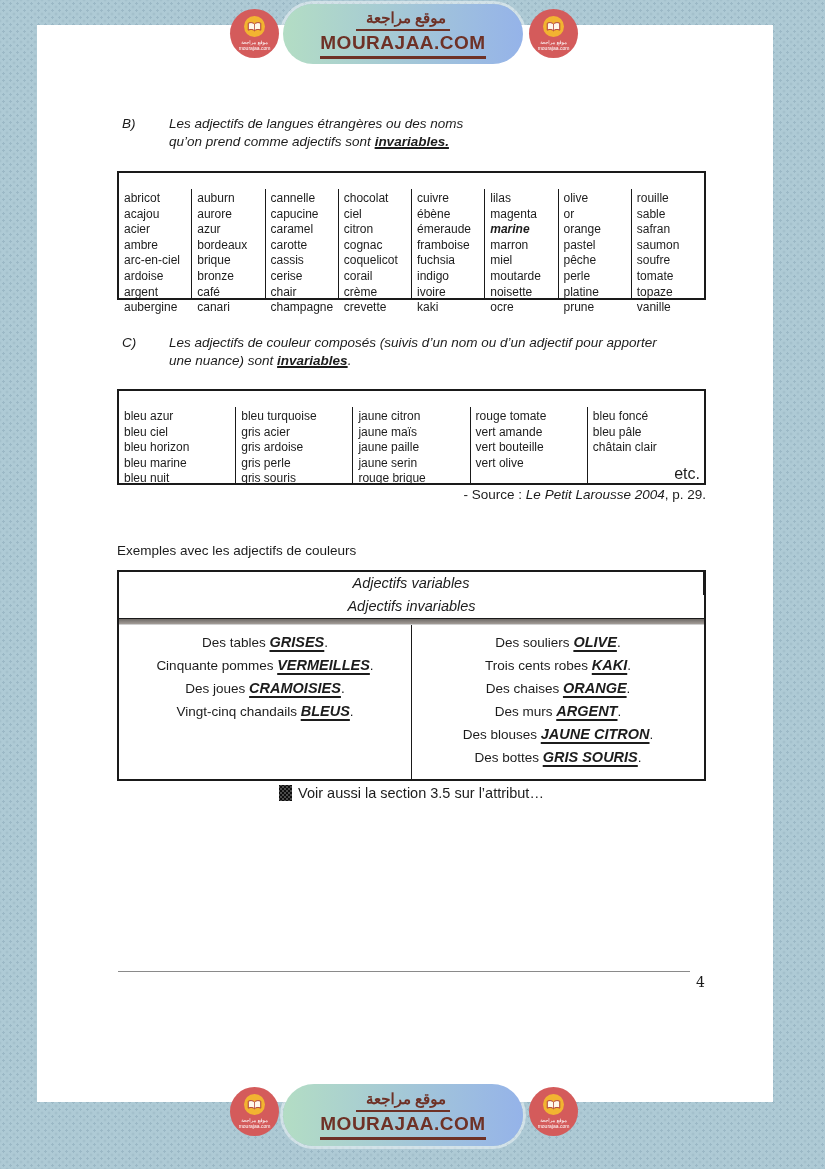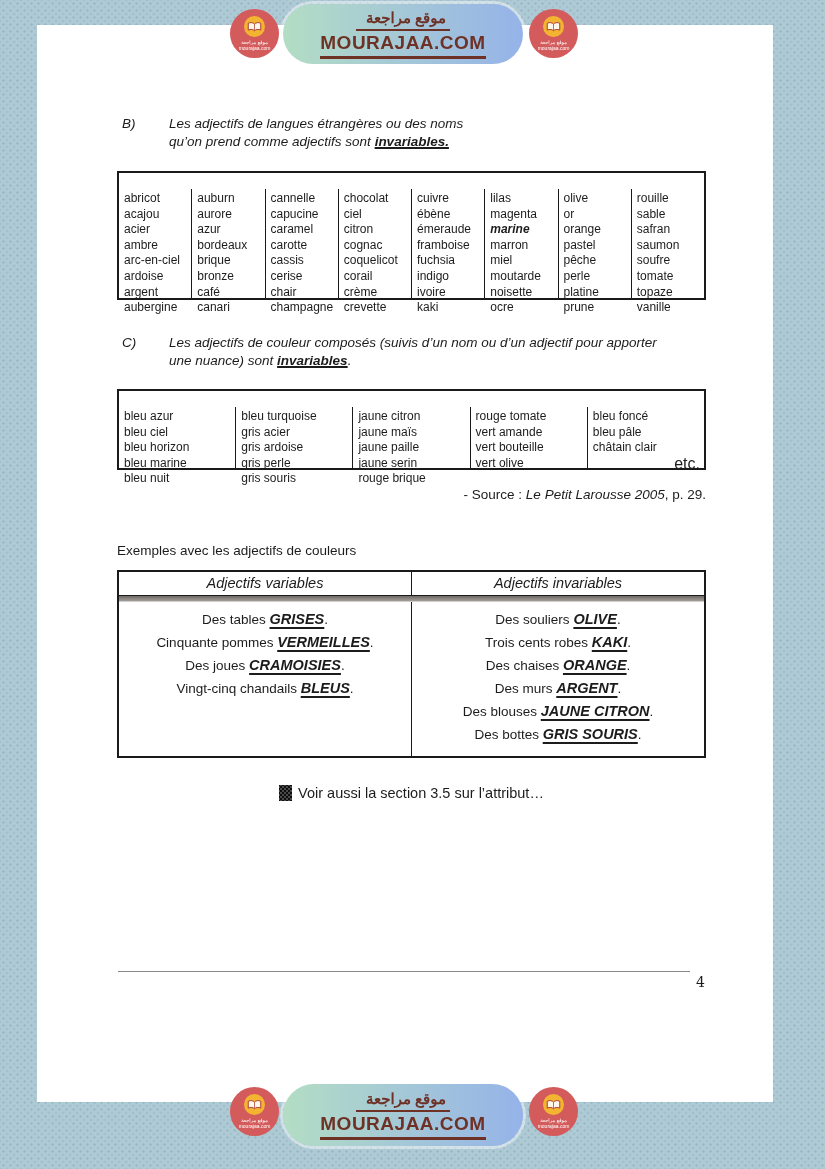--- a/index.html
+++ b/index.html
@@ -69,36 +69,36 @@
   .para-c{left:122px;top:334px;width:600px;}
   .para .plabel{position:absolute;left:0;top:0;}
   .para .ptext{margin-left:47px;}
   .em-ul{font-weight:bold;text-decoration:underline;text-decoration-thickness:1.5px;}
   
   .wtable{
     position:absolute;left:117px;width:589px;display:flex;
     border:2px solid #1a1a1a;background:#fff;
   }
   .t1{top:171px;height:129px;}
-  .t2{top:389px;height:81px;}
+  .t2{top:389px;height:96px;}
   .tcol{flex:1 1 0;border-right:1.5px solid #1a1a1a;padding:2px 4px 0 5px;display:flex;flex-direction:column;margin-top:16px;}
   .tcol:last-child{border-right:none;}
   .tline{font-size:12px;line-height:15.6px;white-space:nowrap;}
   .em-bi{font-weight:bold;font-style:italic;}
   .etc-line{margin-top:auto;text-align:right;font-size:16px;line-height:15.6px;padding-bottom:1px;}
   
   .source{position:absolute;left:117px;top:487px;width:589px;text-align:right;font-size:13.5px;}
   .source .it{font-style:italic;}
   
   .ex-heading{position:absolute;left:117px;top:543px;width:589px;font-size:13.5px;}
   .ex-table{
     position:absolute;left:117px;top:570px;width:589px;
     border:2px solid #1a1a1a;background:#fff;
   }
-  .ex-head{display:flex;border-bottom:1.5px solid #1a1a1a;}
+  .ex-head{display:flex;border-bottom:1.5px solid #1a1a1a;flex-direction:column;}
   .ex-head .ex-cell{padding:3px 0 4px;}
   .ex-head-cell{font-style:italic;font-size:14.5px;text-align:center;}
   .ex-band{height:6px;background:linear-gradient(#6f6a66,#a39d98);border-bottom:1px solid #cfcfcf;}
   .ex-body{display:flex;}
   .ex-cell{flex:1 1 0;border-right:1.5px solid #1a1a1a;}
   .ex-cell:last-child{border-right:none;}
   .ex-body .ex-cell{padding:6px 4px 10px;min-height:140px;}
   .ex-line{text-align:center;font-size:13.5px;line-height:23px;white-space:nowrap;}
   .ex-word{
     font-weight:bold;font-style:italic;font-size:14.5px;
@@ -278,21 +278,21 @@
       </div>
       <div class="tcol">
         <div class="tline">bleu foncé</div>
         <div class="tline">bleu pâle</div>
         <div class="tline">châtain clair</div>
         <div class="etc-line">etc.</div>
       </div>
     </div>
 
   <div class="source">
-    <span>- Source : </span><span class="it">Le Petit Larousse 2005</span><span>, p. 29.</span>
+    <span>- Source : </span><span class="it">Le Petit Larousse 2004</span><span>, p. 29.</span>
   </div>
 
   <div class="ex-heading">Exemples avec les adjectifs de couleurs</div>
 
   <div class="ex-table">
     <div class="ex-head">
       <div class="ex-cell ex-head-cell">Adjectifs variables</div>
       <div class="ex-cell ex-head-cell">Adjectifs invariables</div>
     </div>
     <div class="ex-band"></div>

